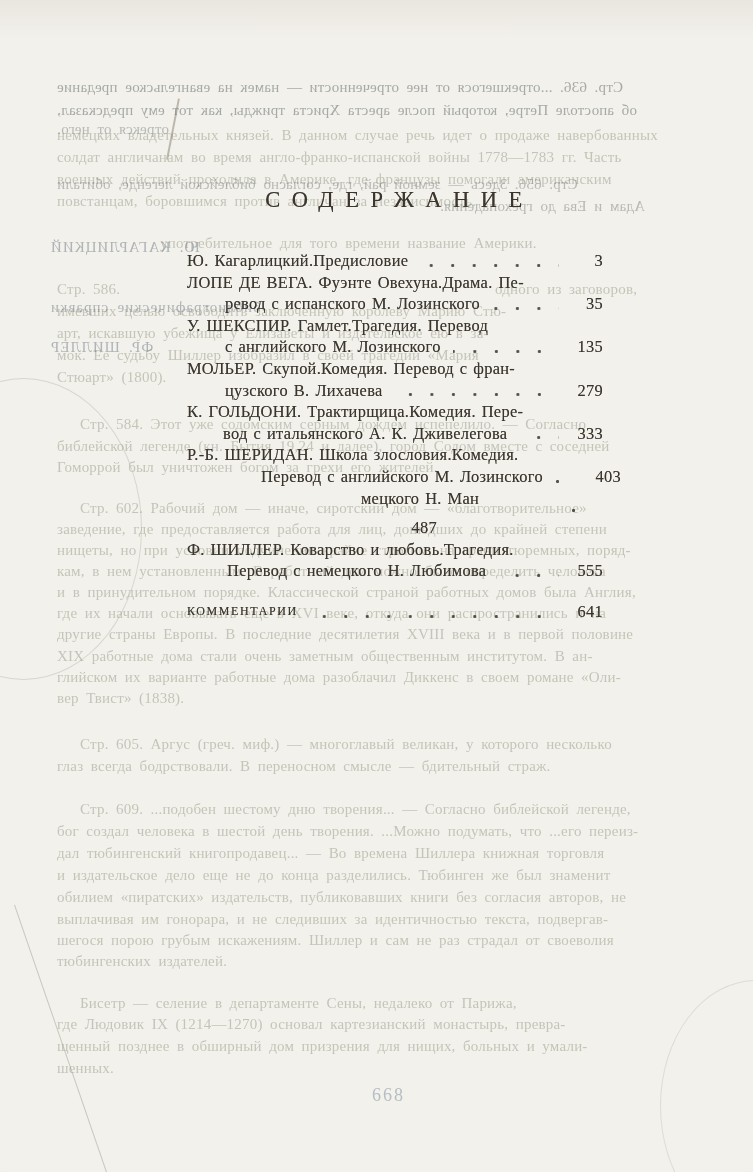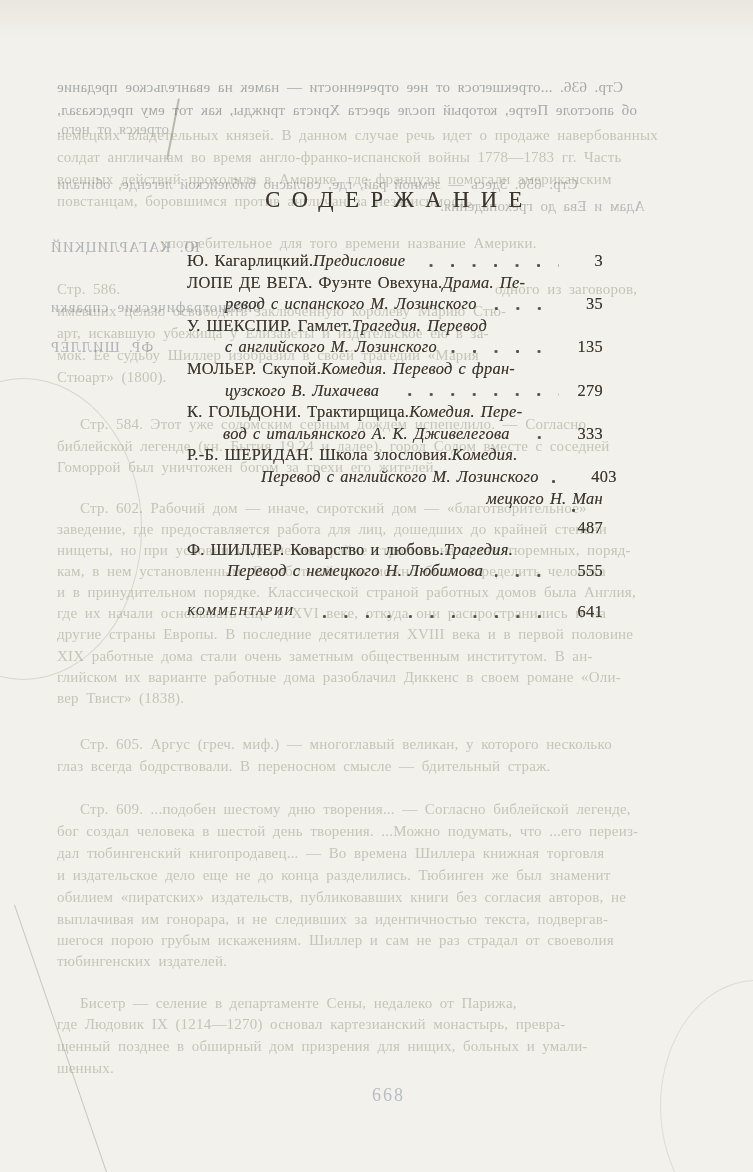--- a/index.html
+++ b/index.html
@@ -55,22 +55,22 @@
     letter-spacing:.3px; word-spacing:1.5px;
     text-shadow:0 0 .5px rgba(58,53,45,.55);
   }
   .toc h1 {
     font-size:22.5px; font-weight:normal;
     letter-spacing:11.5px; text-indent:9px;
     text-align:center; margin:0 0 36px 0; line-height:28px;
     white-space:nowrap;
   }
   .entry { margin:0; }
-  .line { display:flex; align-items:flex-end; white-space:nowrap; }
-  .ital { font-style:italic; }
+  .line { display:flex; align-items:center; white-space:nowrap; }
+  .ital { }
   .leader {
     flex:1 1 auto; min-width:22px; height:4px;
     align-self:flex-end; margin:0 10px 4px 12px;
     background-image:radial-gradient(circle at 1.5px 1.5px, rgba(58,53,45,.85) 1.2px, transparent 1.9px);
     background-size:21.5px 4px; background-repeat:repeat-x;
     background-position:right bottom;
   }
   .pg { flex:0 0 auto; min-width:34px; text-align:right; }
   .ind38 { padding-left:38px; } .ind36 { padding-left:36px; }
   .ind40 { padding-left:40px; } .ind50 { padding-left:50px;flex-direction:column; }

